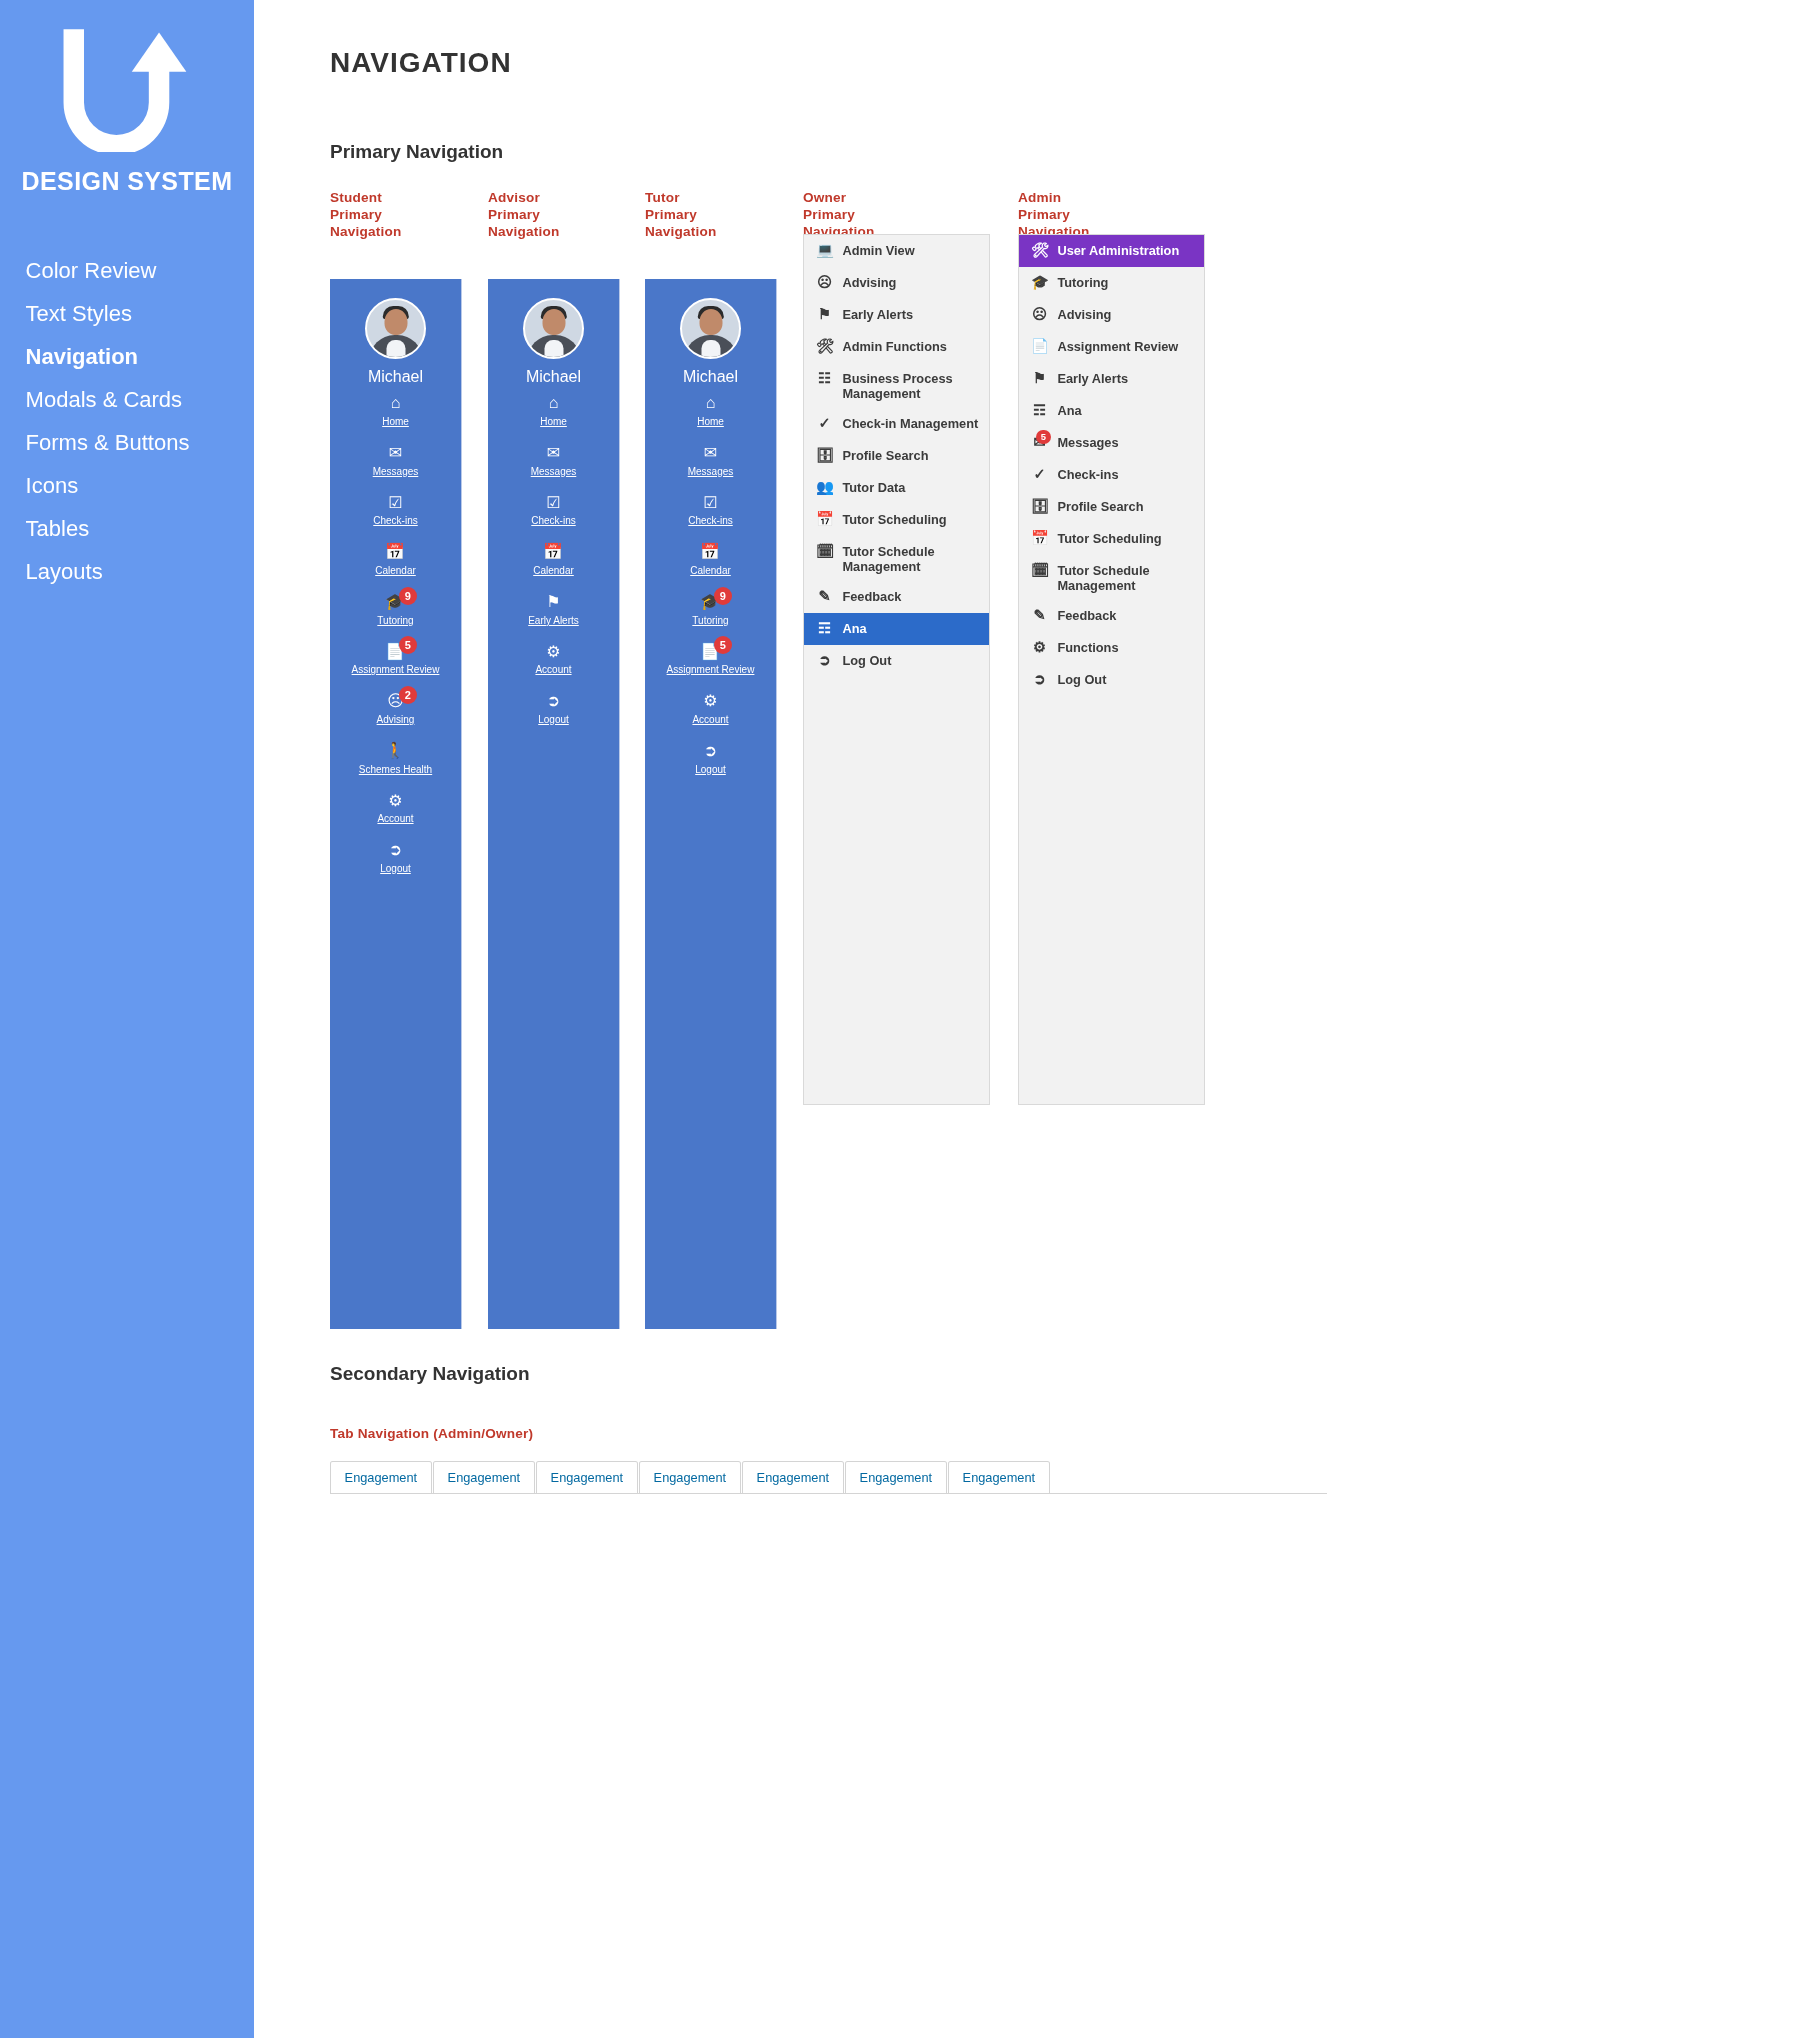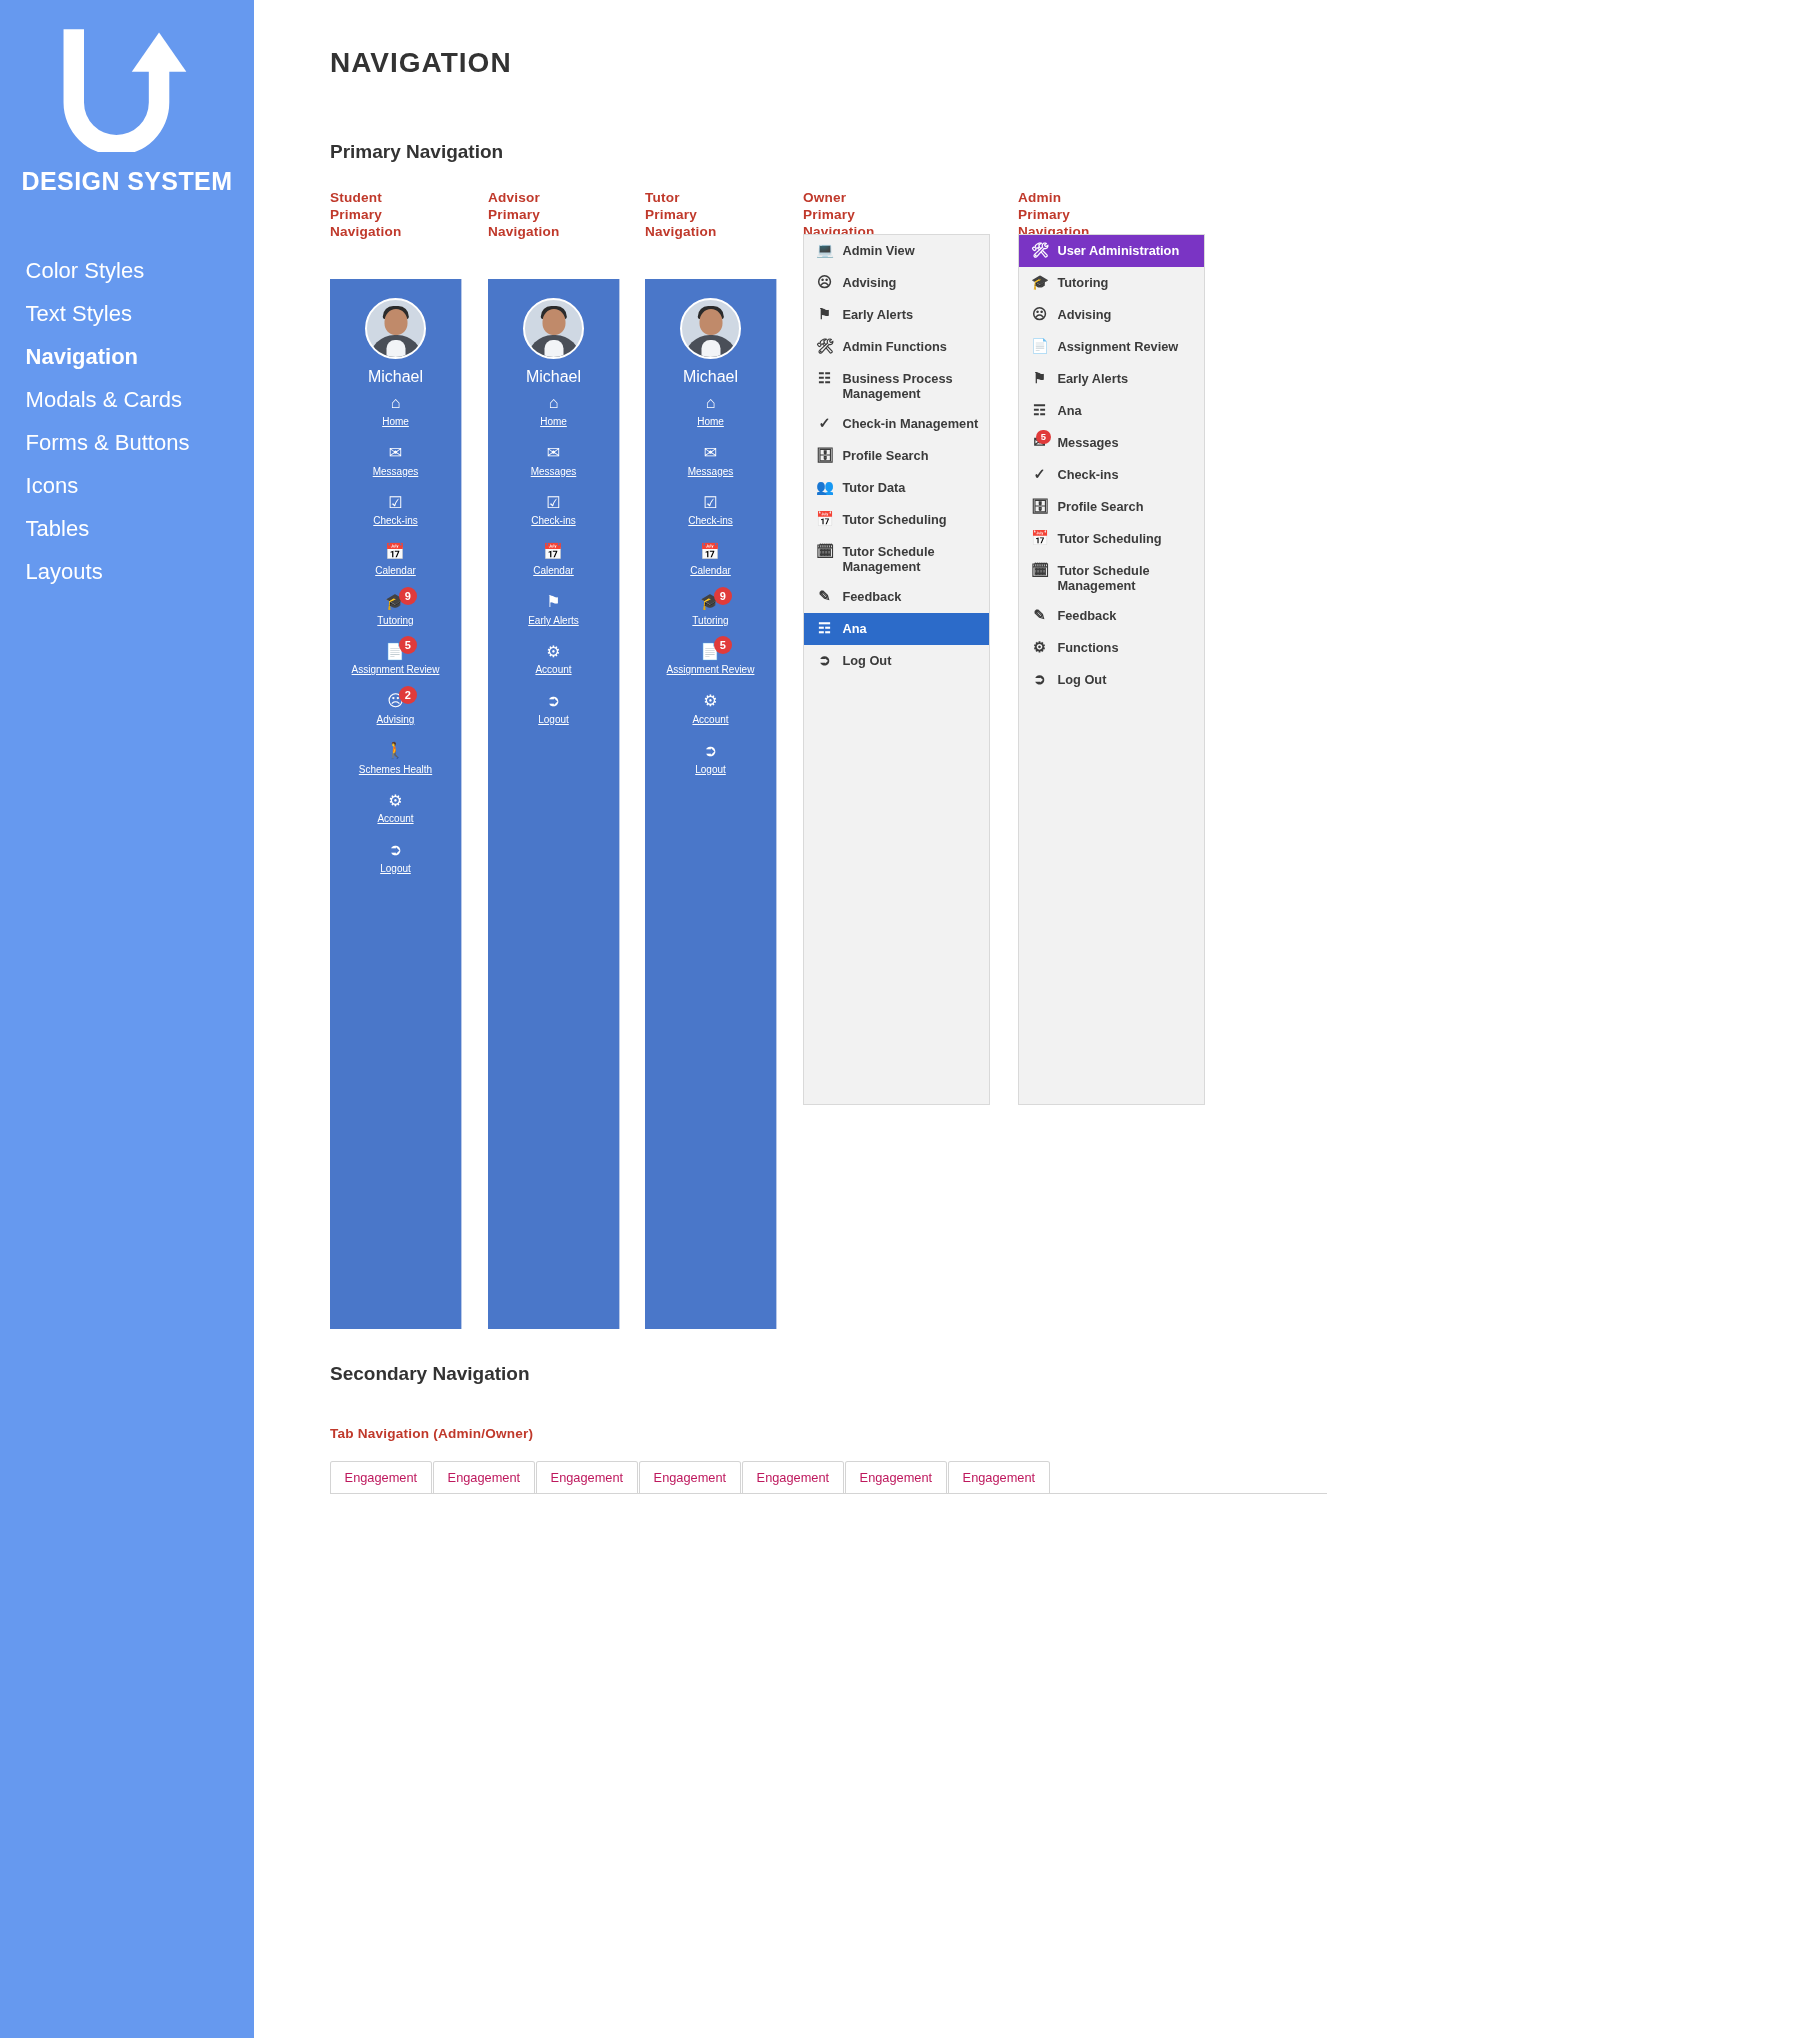--- a/index.html
+++ b/index.html
@@ -239,21 +239,21 @@
     border-bottom: 0.9px solid #d4d4d4;
     height: 36px;
   }
   .tab {
     position: absolute;
     bottom: 0;
     height: 32px;
     line-height: 32px;
     padding: 0 13.6px;
     font-size: 12.8px;
-    color: #be185d;
+    color: #0369a1;
     background: #fff;
     border: 0.9px solid #d4d4d4;
     border-bottom: none;
     border-radius: 2.6px 2.6px 0 0;
     cursor: pointer;
     white-space: nowrap;
   }
 </style>
 </head>
 <body>
@@ -263,21 +263,21 @@
     <span>
       <svg width="145" height="128" viewBox="0 0 170 150" aria-hidden="true">
         <path d="M34 6 L34 92 a38 38 0 0 0 76 0 L110 46 L134 46 L134 92 a62 62 0 0 1 -124 0 L10 6 Z" fill="#ffffff"></path>
         <path d="M122 10 L154 56 L90 56 Z" fill="#ffffff"></path>
       </svg>
     </span>
     <div class="brand-title">DESIGN SYSTEM</div>
   </div>
 
   <div id="side-nav">
-    <div class="side-item">Color Styles</div>
+    <div class="side-item">Color Review</div>
     <div class="side-item">Text Styles</div>
     <div class="side-item active">Navigation</div>
     <div class="side-item">Modals &amp; Cards</div>
     <div class="side-item">Forms &amp; Buttons</div>
     <div class="side-item">Icons</div>
     <div class="side-item">Tables</div>
     <div class="side-item">Layouts</div>
   </div>
 </div>
 

